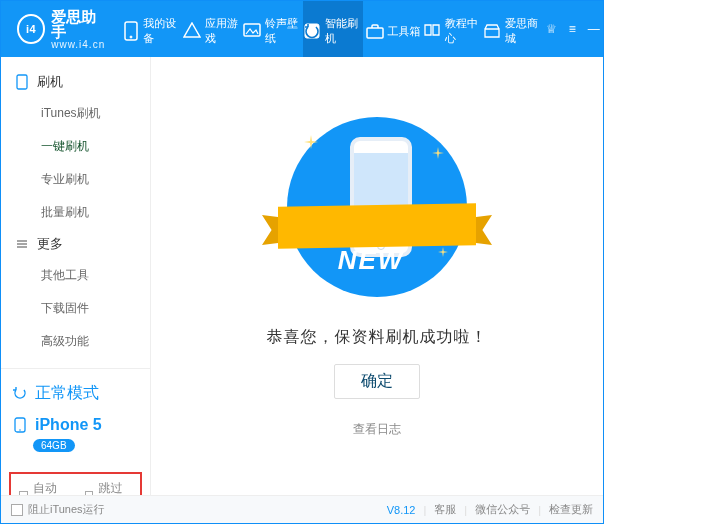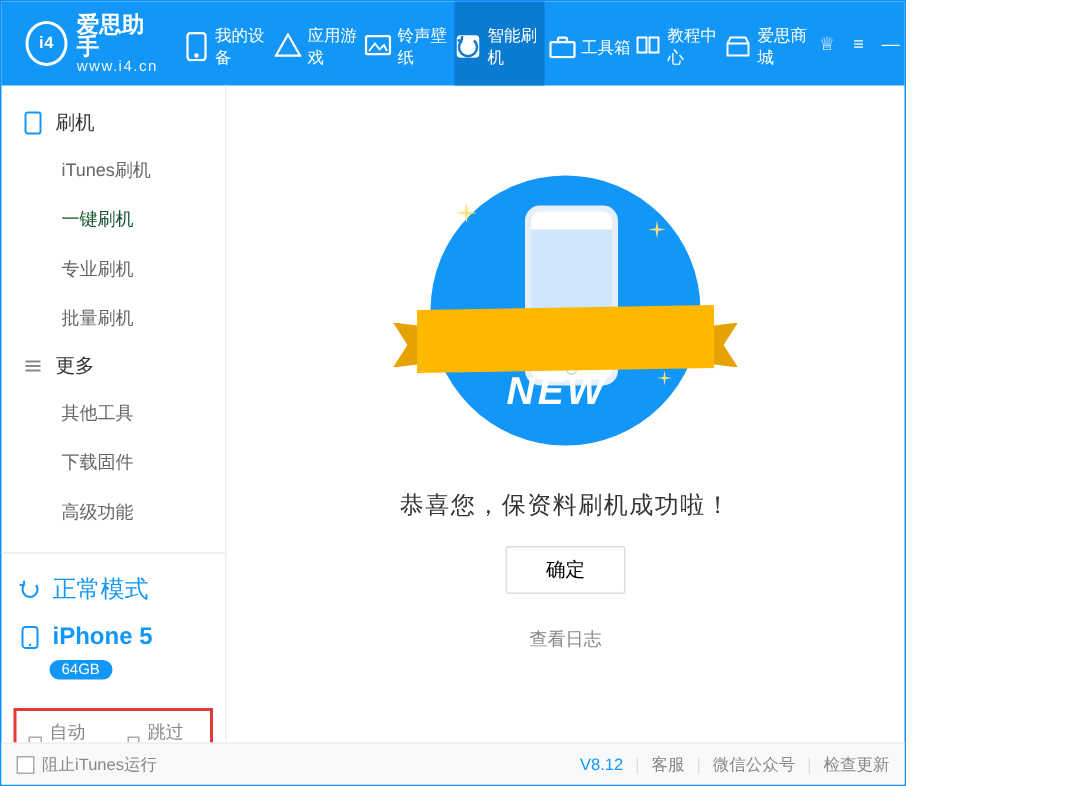--- a/index.html
+++ b/index.html
@@ -49,21 +49,21 @@
   .s2 { left:170px; top:40px;}
   .s3 { left:38px; top:128px;}
   .s4 { left:176px; top:140px;}
   .ribbon { position:absolute; left:0; top:90px; width:230px; height:58px; }
   .ribbon .band { position:absolute; left:16px; right:16px; top:8px; height:42px; background:#ffb800; transform: skewY(-1deg);}
   .ribbon .end-l, .ribbon .end-r { position:absolute; top:18px; width:24px; height:30px; background:#e6a200; }
   .ribbon .end-l { left:0; clip-path: polygon(0 0,100% 10%,100% 90%,0 100%,40% 50%);}
   .ribbon .end-r { right:0; clip-path: polygon(0 10%,100% 0,60% 50%,100% 100%,0 90%);}
   .ribbon .txt { position:absolute; left:0; right:12px; top:12px; text-align:center; font-size:26px; font-weight:800; color:#fff; letter-spacing:2px; font-style:italic;margin-top:36px;}
   .success-text { margin-top:20px; font-size:16px; color:#333; letter-spacing:1px;text-align:center;}
-  .ok-btn { margin-top:16px; border:1px solid #ddd; background:#fff; padding:6px 26px; font-size:13px; color:#000000; cursor:pointer; border-radius:2px;}
+  .ok-btn { margin-top:16px; border:1px solid #ddd; background:#fff; padding:6px 26px; font-size:16px; color:#0c4a6e; cursor:pointer; border-radius:2px;}
   .log-link { margin-top:22px; font-size:12px; color:#888; cursor:pointer;}
   
   .statusbar { height:28px; border-top:1px solid #eee; background:#f7f9fb; display:flex; align-items:center; padding:0 10px; font-size:11px; color:#888; gap:28px;}
   .statusbar .right { margin-left:auto; display:flex; align-items:center; gap:8px;}
   .sep { color:#ddd;}
   .blue { color:#1296f7;}
 </style>
 </head>
 <body>
 

